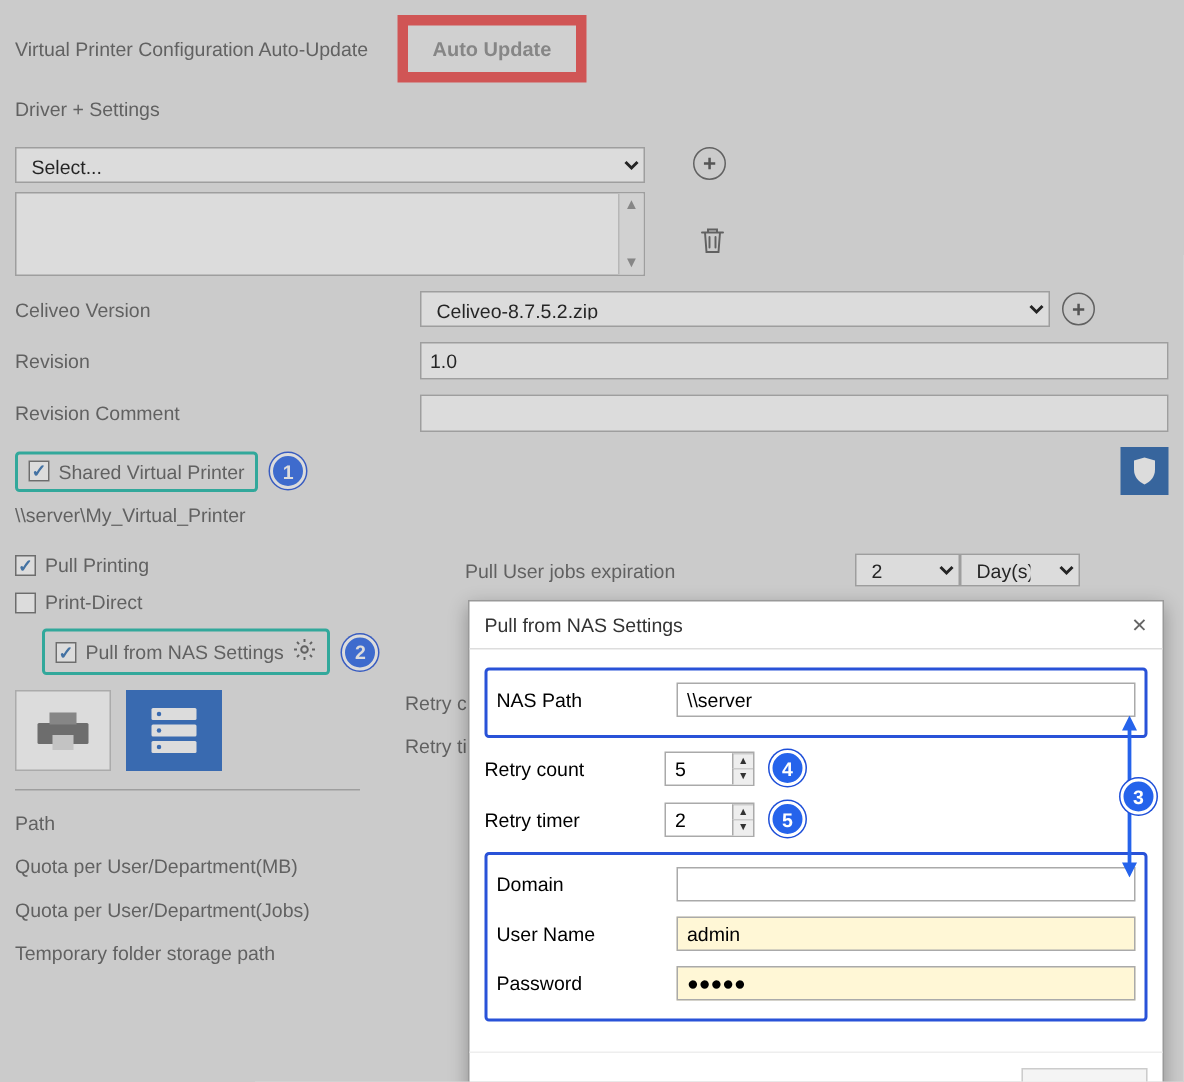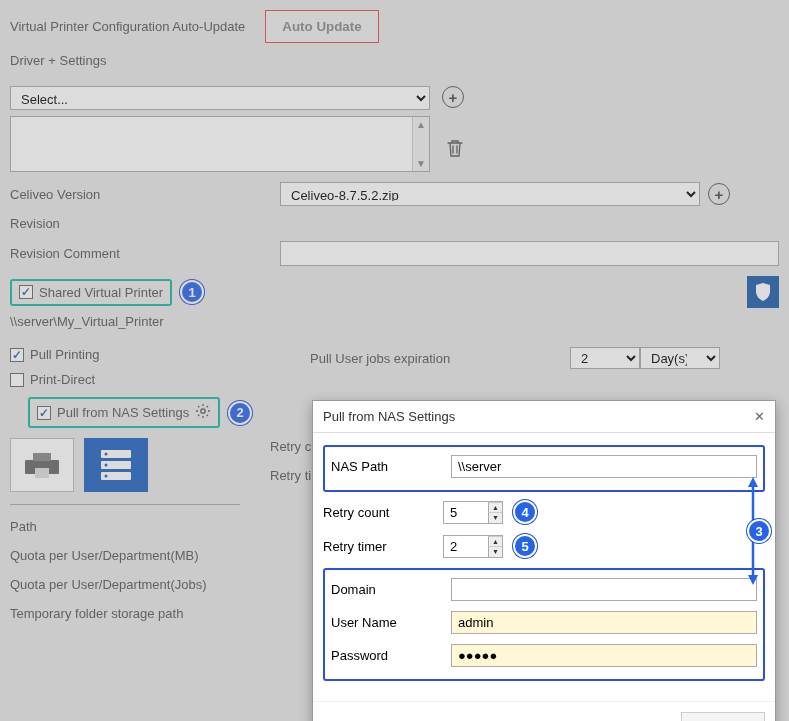--- a/index.html
+++ b/index.html
@@ -1,20 +1,20 @@
 <!DOCTYPE html>
 <html><head>
 <meta charset="utf-8">
 <style>
 * { box-sizing: border-box; margin: 0; padding: 0; }
 body { font-family: Arial, sans-serif; font-size: 13px; color: #333; background: #e8e8e8; position: relative; width: 789px; height: 721px; overflow: hidden; }
 .page { padding: 10px; }
 .row { display: flex; align-items: center; margin-bottom: 10px; }
 .label { color: #555; }
-.btn-auto { background: #efefef; border: 1px solid #ef4444; color: #888; padding: 8px 16px; font-weight: bold; margin-left: 20px; cursor: default; }
+.btn-auto { background: #efefef; border: 7px solid #ef4444; color: #888; padding: 8px 16px; font-weight: bold; margin-left: 20px; cursor: default; }
 select, input[type=text] { background: #fff; border: 1px solid #aaa; padding: 4px 6px; font-size: 13px; }
 .driver-select { width: 420px; height: 24px; }
 .plus-icon { width: 22px; height: 22px; border: 1.5px solid #555; border-radius: 50%; display: inline-flex; align-items: center; justify-content: center; font-weight: bold; font-size: 15px; margin-left: 8px; color: #444; cursor: pointer; }
 .driver-box { width: 420px; height: 56px; background: #fff; border: 1px solid #aaa; position: relative; }
 .driver-box .scrollbar { position: absolute; right: 0; top: 0; bottom: 0; width: 17px; background: #f0f0f0; border-left: 1px solid #ccc; display: flex; flex-direction: column; justify-content: space-between; align-items: center; color: #888; font-size: 10px; padding: 2px 0; }
 .trash-icon { margin-left: 12px; margin-top: 2px; cursor: pointer; }
 .shield-badge { width: 32px; height: 32px; background: #1b5ba8; display: flex; align-items: center; justify-content: center; margin-left: auto; }
 .checkbox { width: 14px; height: 14px; border: 1px solid #666; background: #fff; display: inline-flex; align-items: center; justify-content: center; margin-right: 6px; vertical-align: middle; }
 .checkbox.checked::after { content: '✓'; color: #2b6cb0; font-size: 12px; font-weight: bold; line-height: 1; }
 .highlight-box { border: 2px solid #14b8a6; border-radius: 3px; padding: 4px 7px; display: inline-flex; align-items: center; background: rgba(255,255,255,0.05); }
@@ -46,21 +46,21 @@
 </head>
 <body>
 
 <div class="page">
   <div class="row">
     <span class="label">Virtual Printer Configuration Auto-Update</span>
     <button class="btn-auto">Auto Update</button>
   </div>
 
   <div class="label" style="margin-bottom:18px;">Driver + Settings</div>
-  <div class="row" style="align-items:flex-start;">
+  <div class="row" style="align-items:flex-start;gap:20px;">
     <div>
       <select class="driver-select">
         <option>Select...</option>
       </select>
       <div class="driver-box" style="margin-top:6px;">
         <div class="scrollbar">
             <span>▲</span>
             <span>▼</span>
           </div>
       </div>
@@ -76,20 +76,21 @@
   </div>
 
   <div class="row">
     <span class="label" style="width:270px;">Celiveo Version</span>
     <select style="width:420px;height:24px;"><option>Celiveo-8.7.5.2.zip</option></select>
     <span class="plus-icon">+</span>
   </div>
 
   <div class="row">
     <span class="label" style="width:270px;">Revision</span>
+    <input type="text" style="width: 500px;" value="1.0">
   </div>
 
   <div class="row">
     <span class="label" style="width:270px;">Revision Comment</span>
     <input type="text" style="width: 500px;" value="">
   </div>
 
   <div class="row" style="align-items:center;">
     <span class="highlight-box">
       <span class="checkbox checked"></span>

